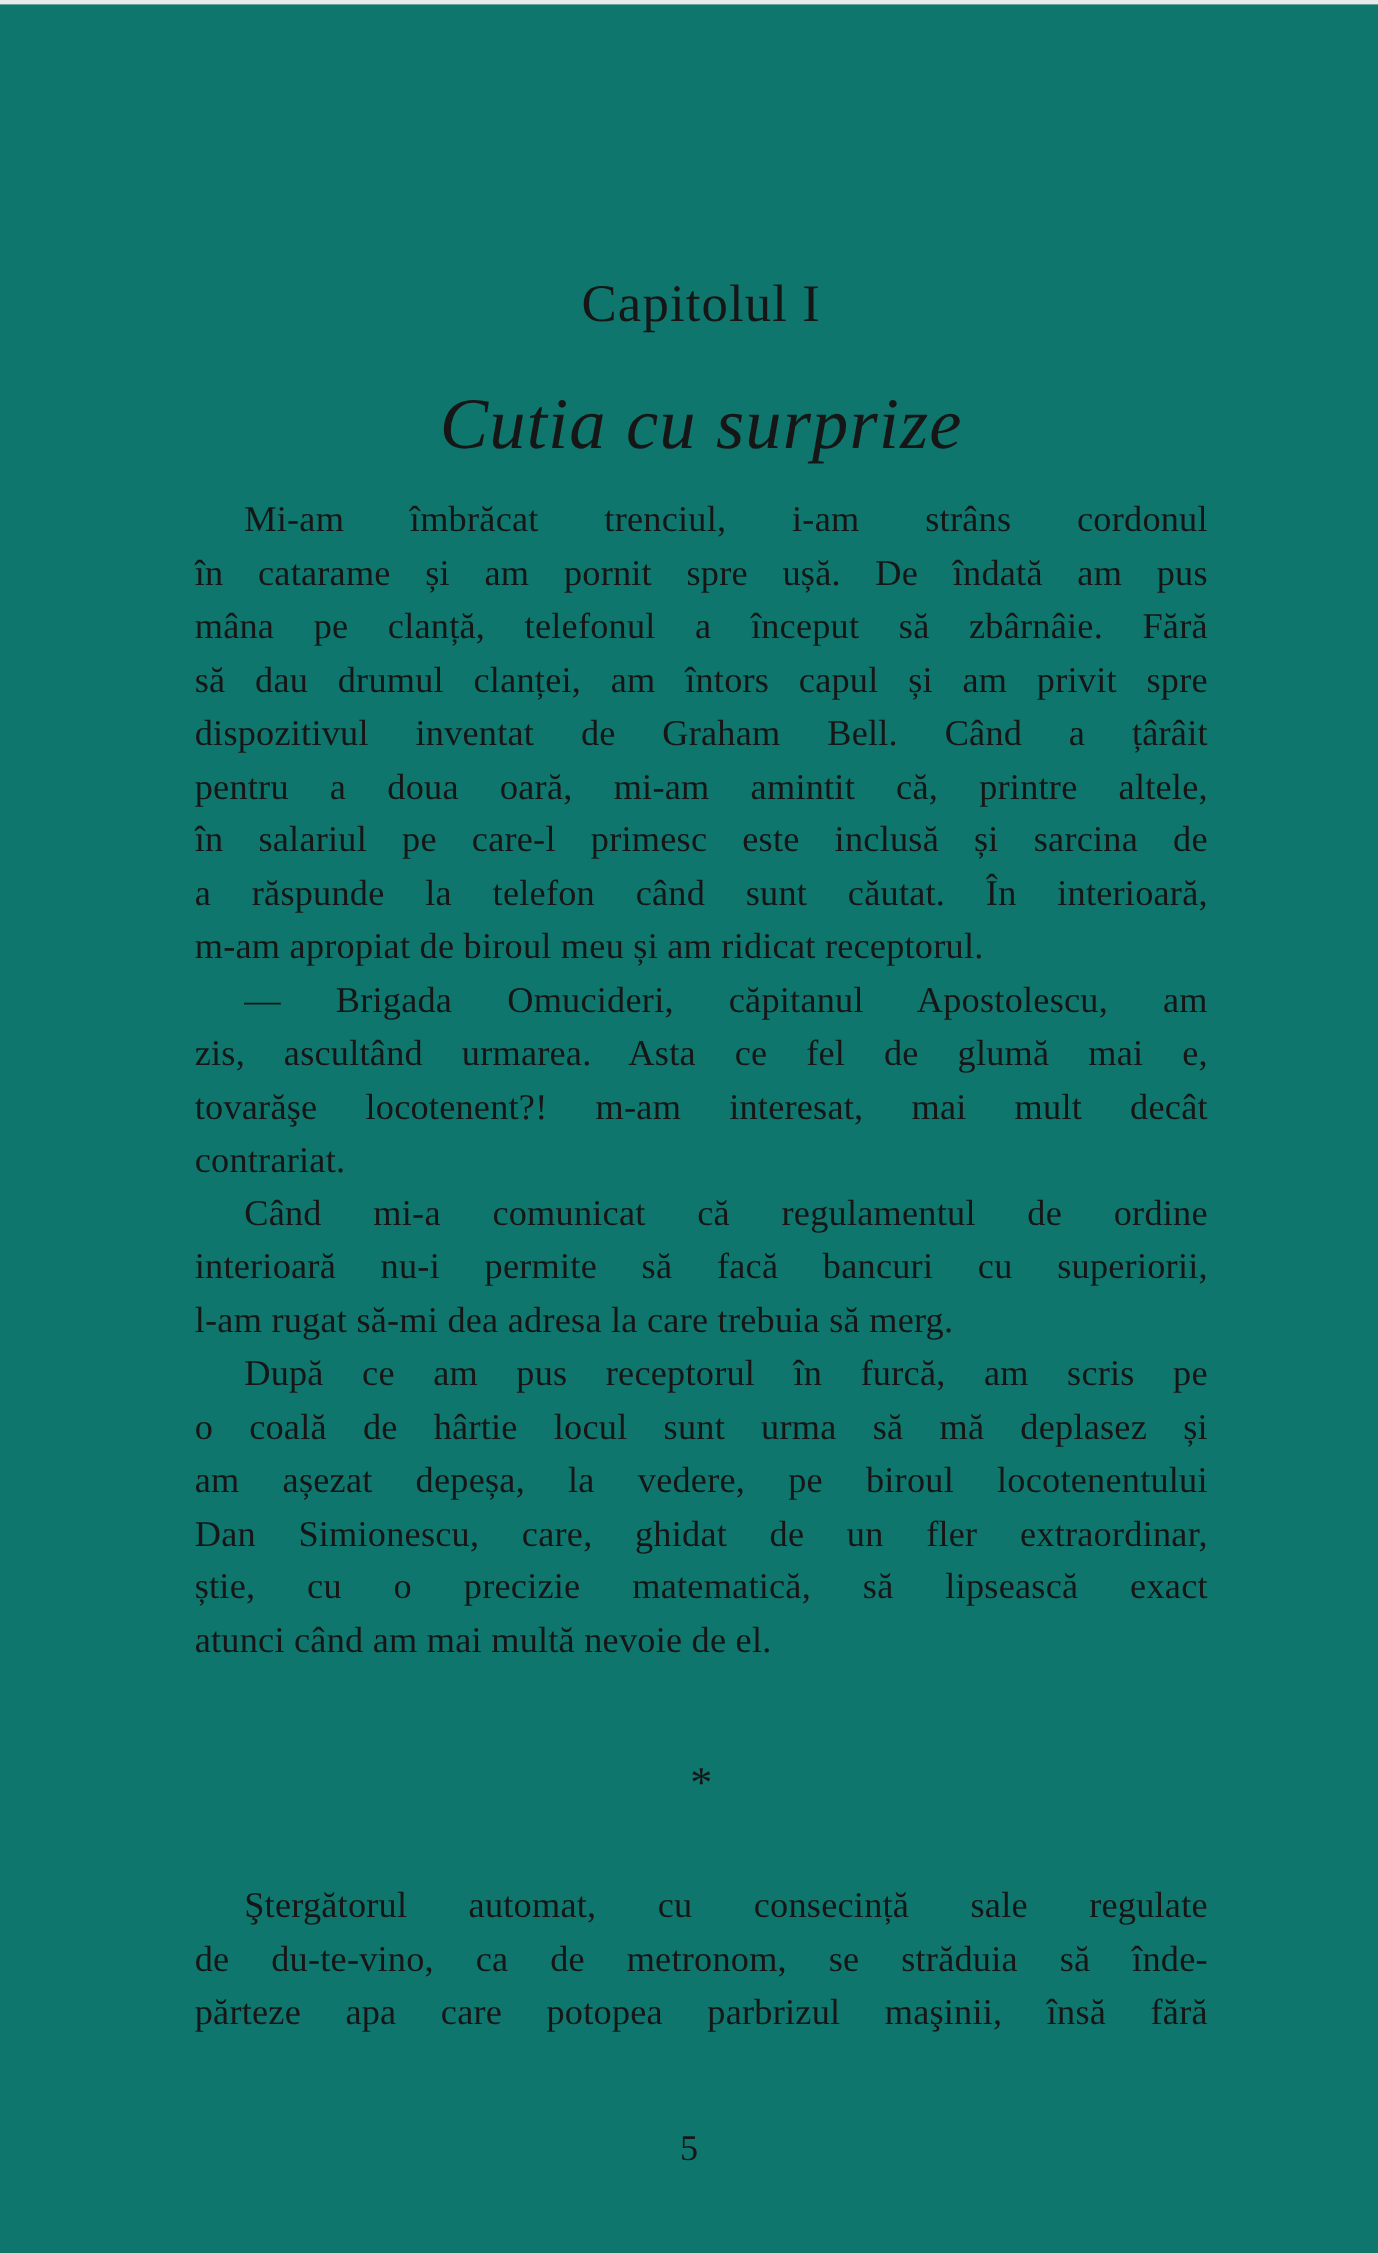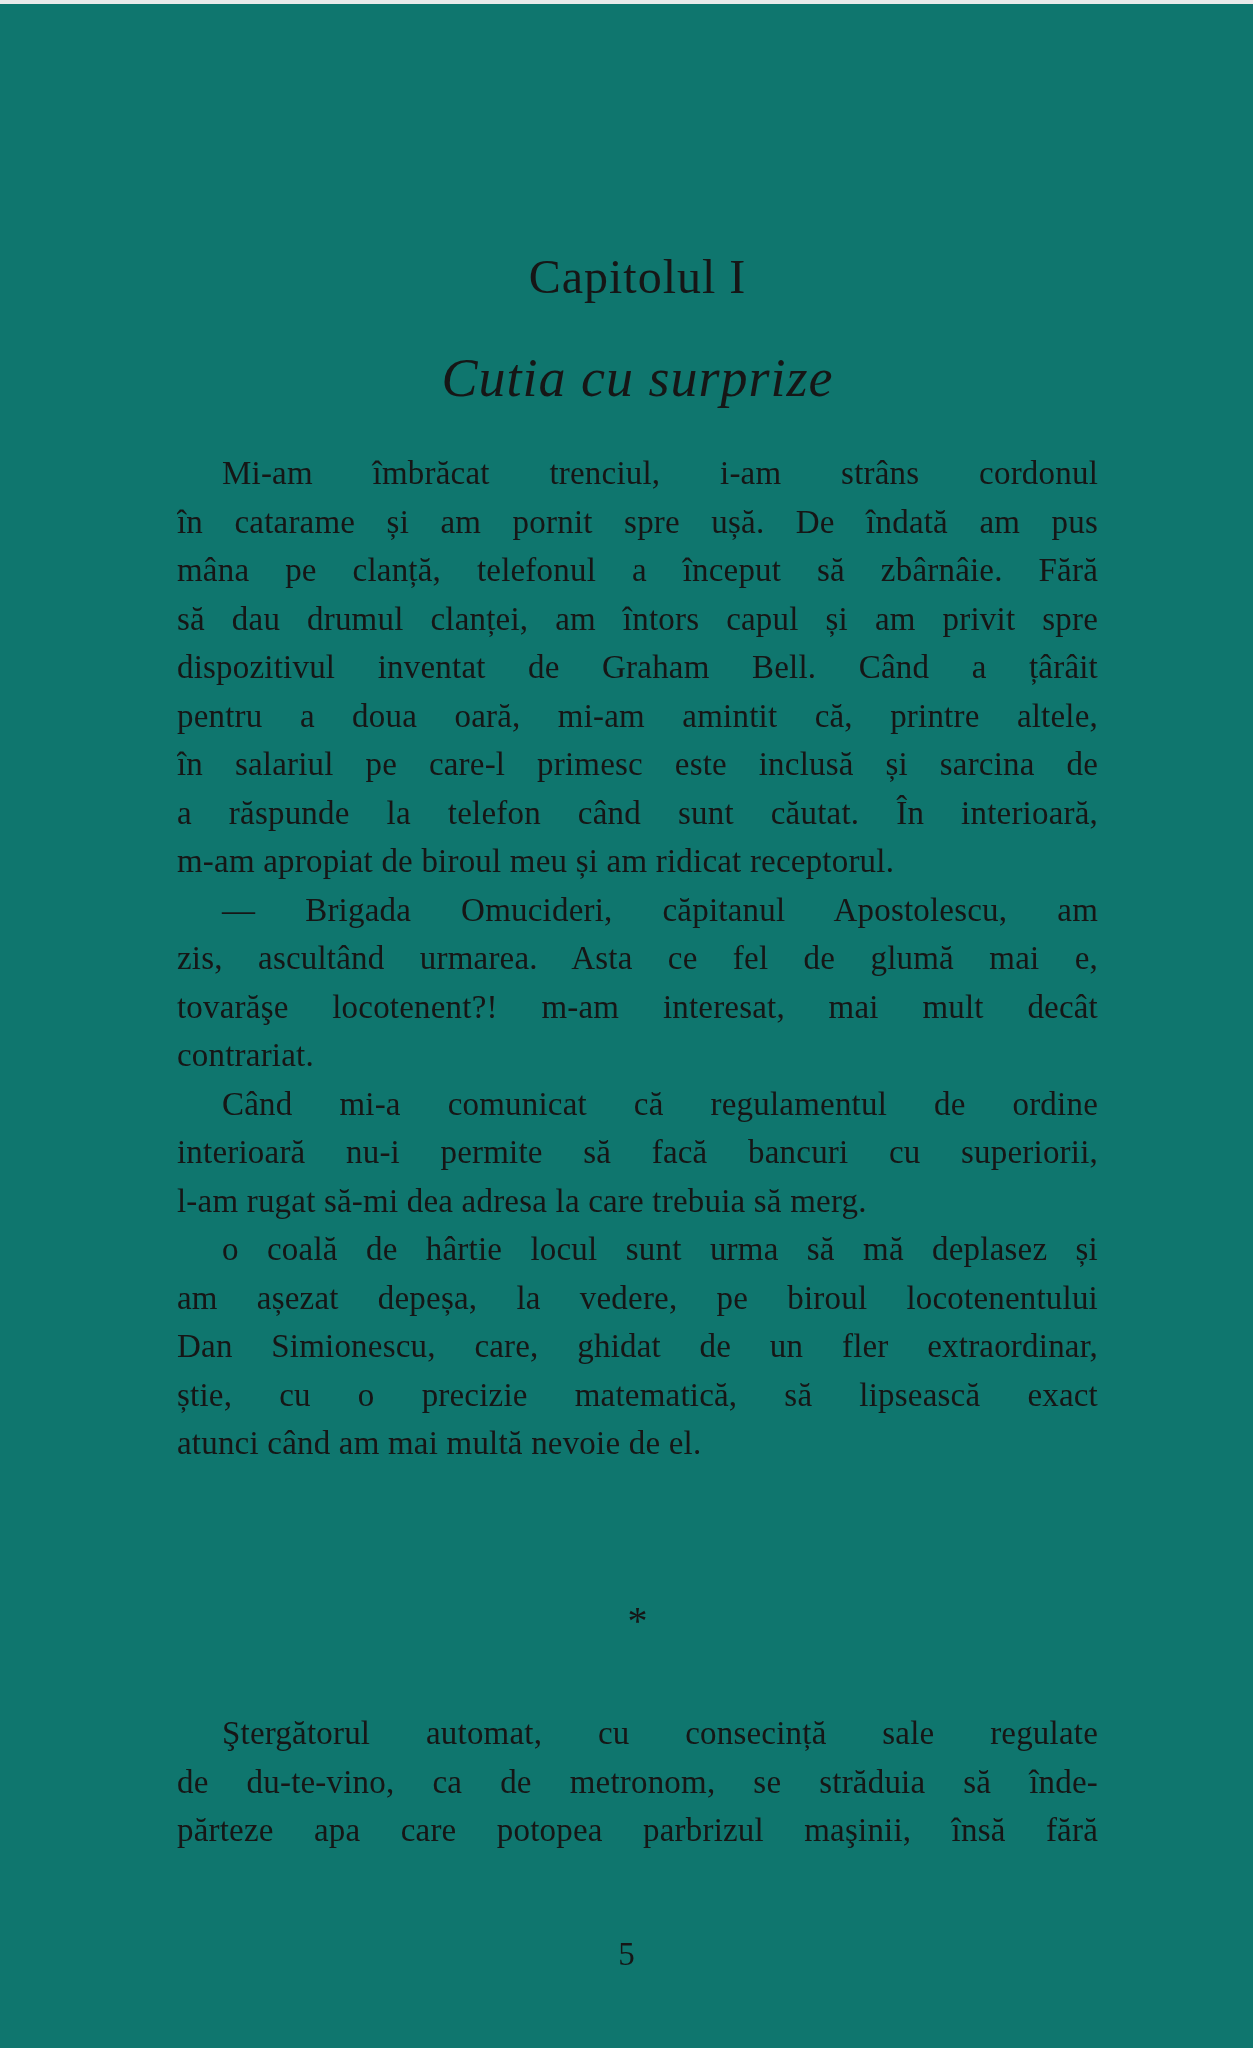--- a/index.html
+++ b/index.html
@@ -15,21 +15,21 @@
   .chapter-title {
     position:absolute; top:244px; left:177px; width:921px;
     text-align:center;
     font-size:48px; line-height:1.2;
     letter-spacing:1px;
   }
   .chapter-subtitle {
     position:absolute; top:342px; left:177px; width:921px;
     text-align:center;
     font-style:italic;
-    font-size:54px; line-height:1.2;
+    font-size:66px; line-height:1.2;
     letter-spacing:1px;
   }
   .bodyblock {
     position:absolute; left:177px; width:921px;
     font-size:33px; line-height:48.5px;
     letter-spacing:0.2px;
   }
   .section-1 { top:445px; }
   .section-2 { top:1705px; }
   .para { margin:0; }
@@ -76,20 +76,21 @@
         <div class="tline">zis, ascultând urmarea. Asta ce fel de glumă mai e,</div>
         <div class="tline">tovarăşe locotenent?! m-am interesat, mai mult decât</div>
         <div class="tline last">contrariat.</div>
       </div>
       <div class="para indent">
         <div class="tline">Când mi-a comunicat că regulamentul de ordine</div>
         <div class="tline">interioară nu-i permite să facă bancuri cu superiorii,</div>
         <div class="tline last">l-am rugat să-mi dea adresa la care trebuia să merg.</div>
       </div>
       <div class="para indent">
+        <div class="tline">După ce am pus receptorul în furcă, am scris pe</div>
         <div class="tline">o coală de hârtie locul sunt urma să mă deplasez și</div>
         <div class="tline">am așezat depeșa, la vedere, pe biroul locotenentului</div>
         <div class="tline">Dan Simionescu, care, ghidat de un fler extraordinar,</div>
         <div class="tline">știe, cu o precizie matematică, să lipsească exact</div>
         <div class="tline last">atunci când am mai multă nevoie de el.</div>
       </div>
     </div>
 
   <div class="separator">*</div>
 

